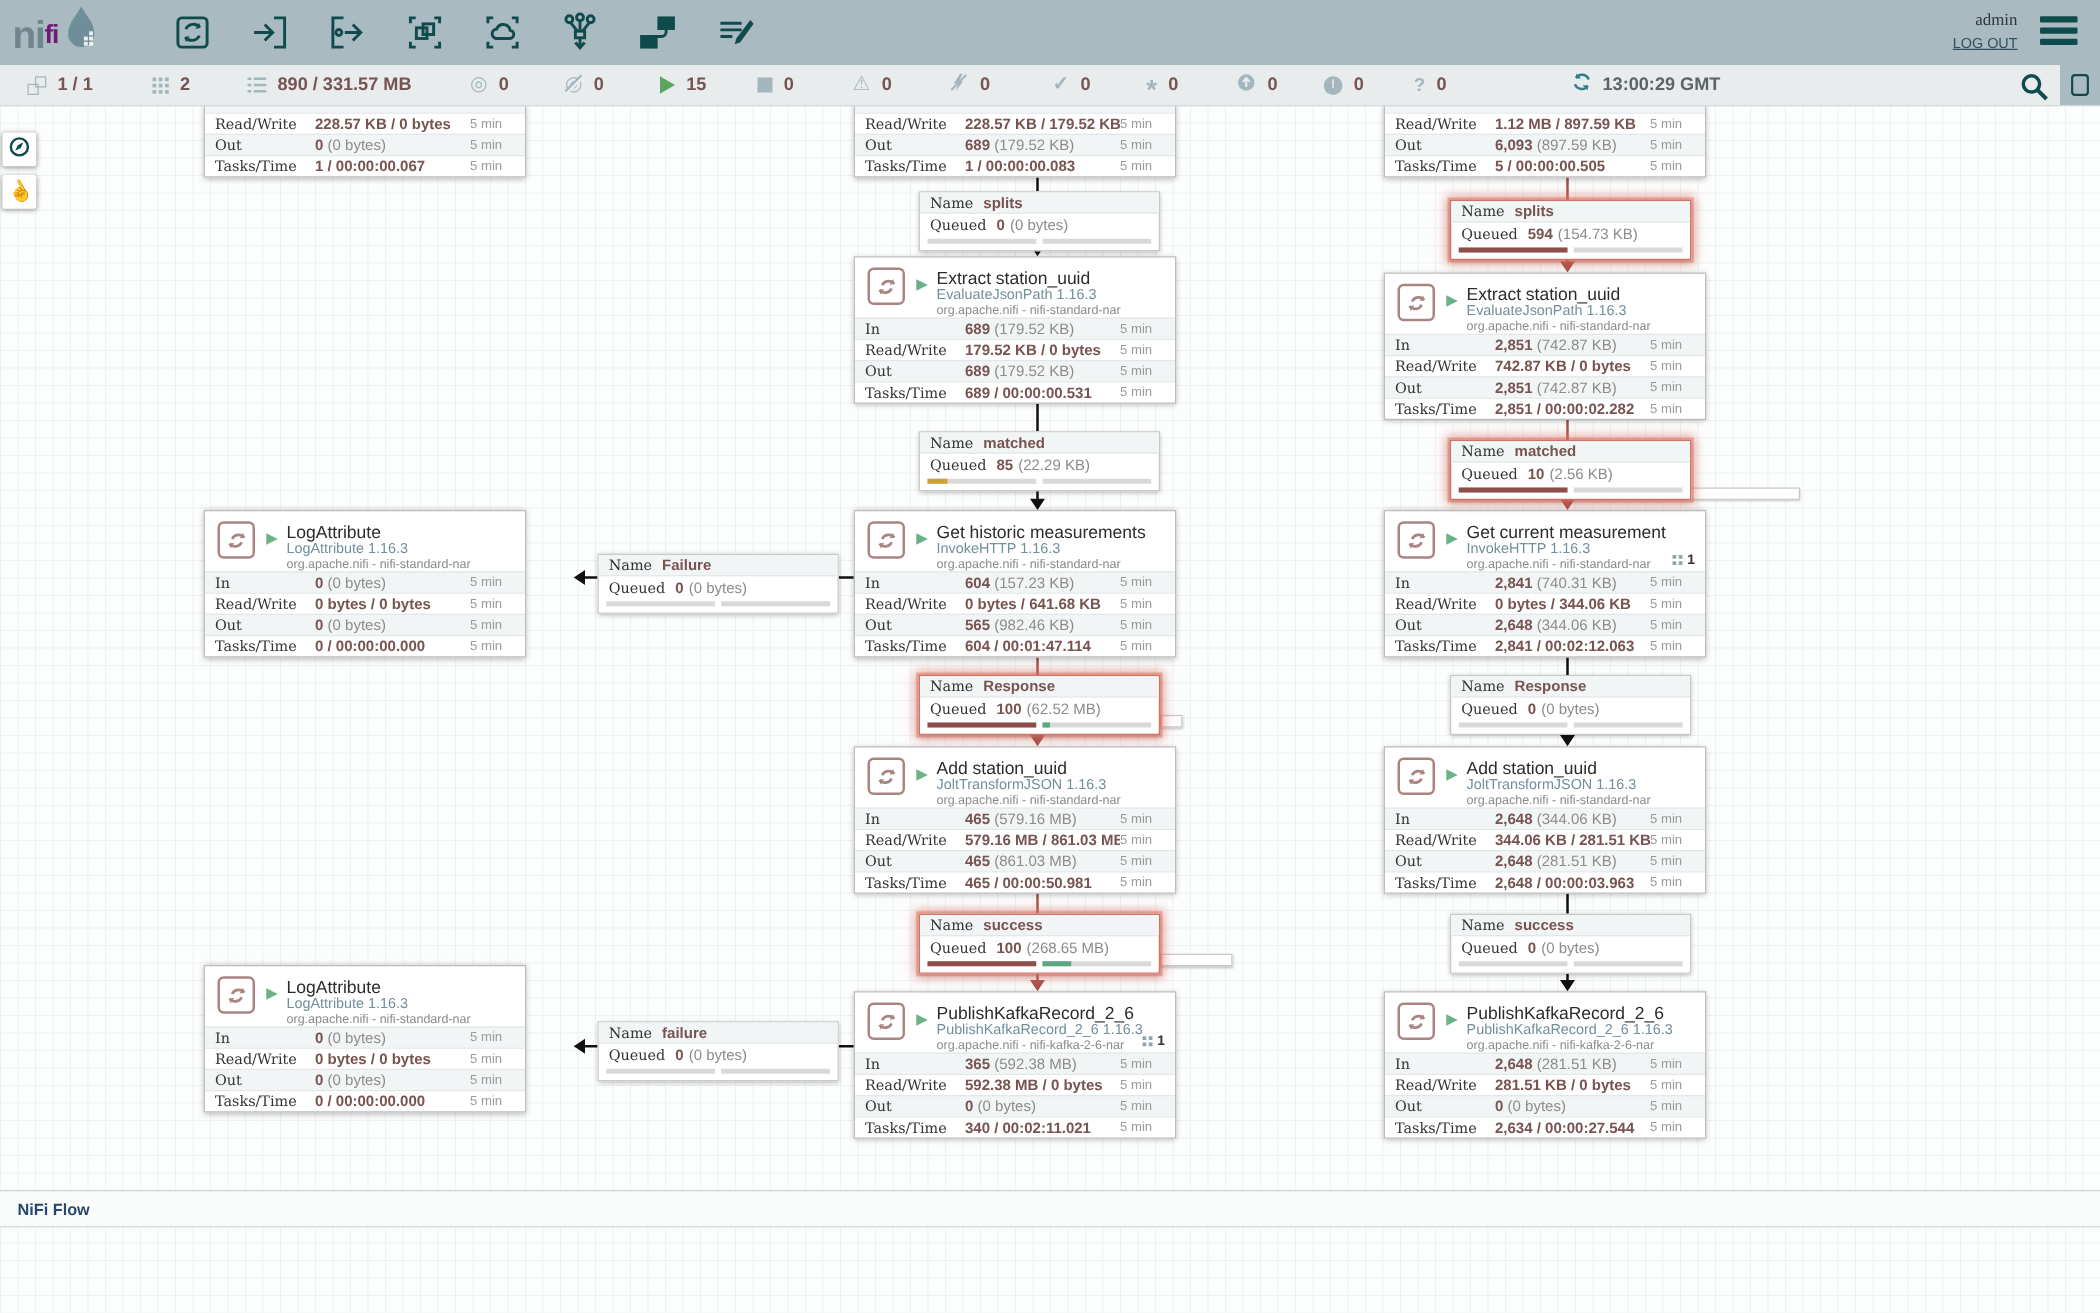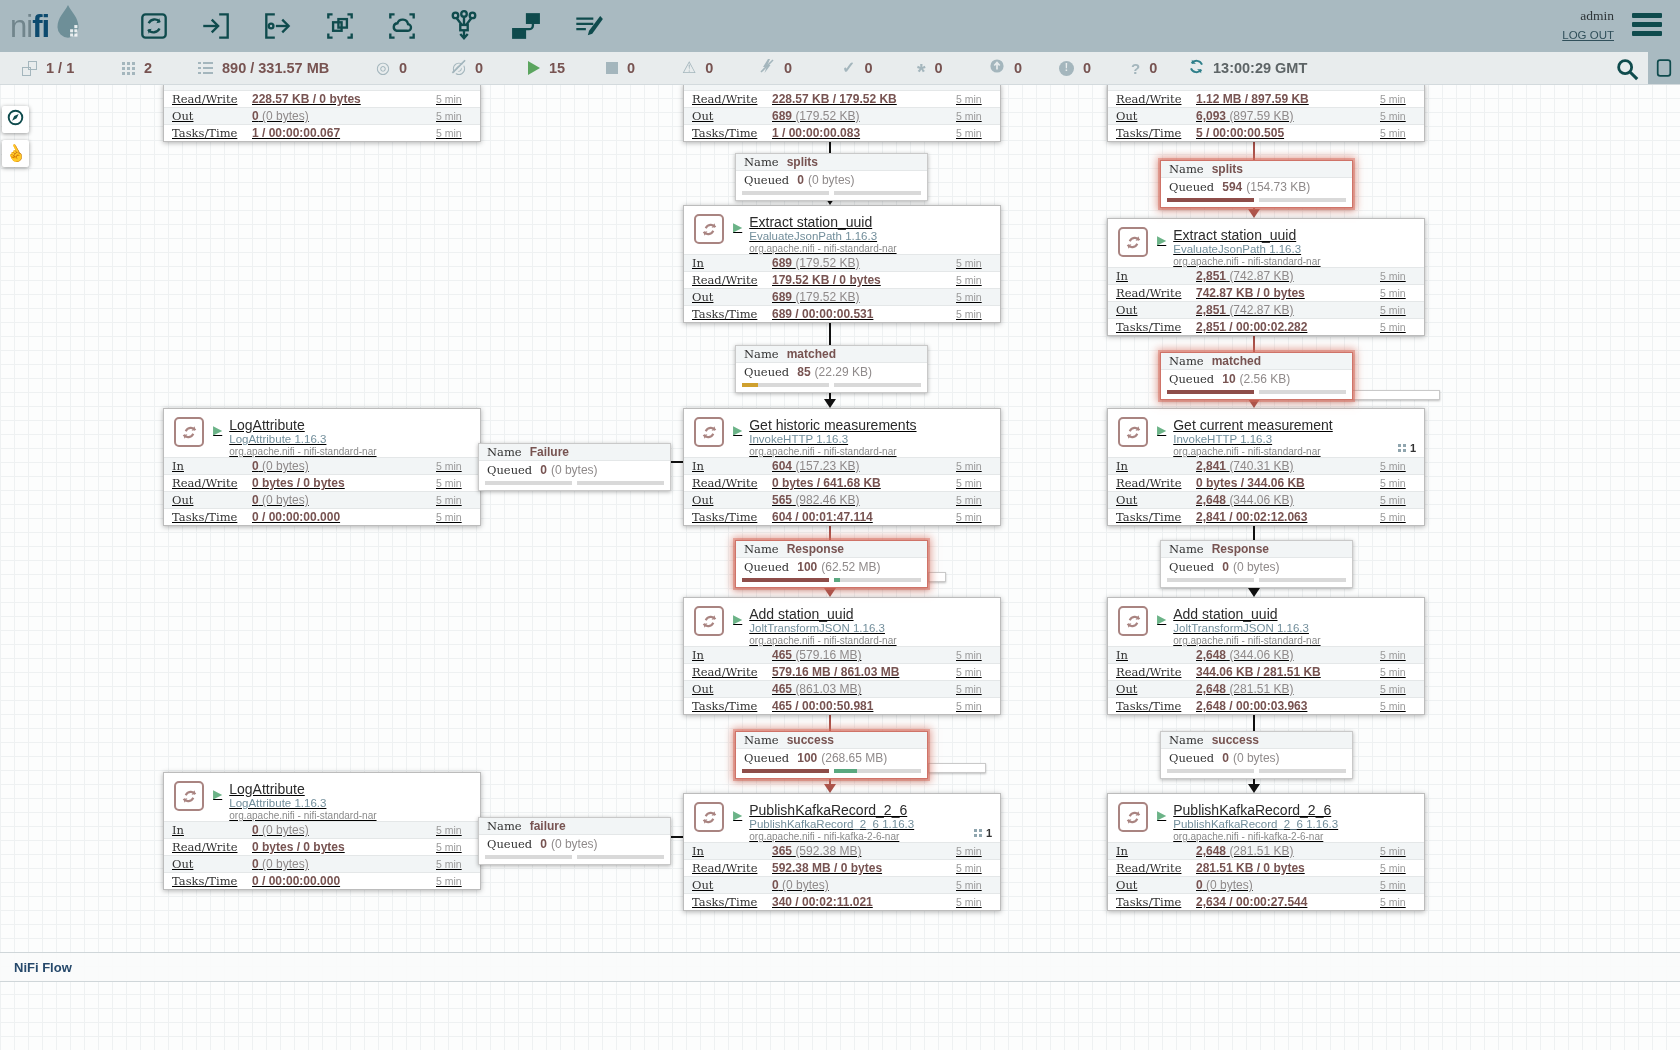--- a/index.html
+++ b/index.html
@@ -3,22 +3,22 @@
 <meta charset="utf-8">
 <style>
   html,body{margin:0;padding:0;}
   body{width:1680px;height:1050px;overflow:hidden;font-family:"Liberation Sans",sans-serif;
        -webkit-font-smoothing:antialiased;background:#fbfcfc;position:relative;}
   .slab{font-family:"DejaVu Serif",serif;}
   
   #hdr{position:absolute;left:0;top:0;width:1680px;height:52px;background:#a9bac1;z-index:30;
        display:flex;align-items:center;}
   #logo{display:flex;align-items:flex-end;margin-left:10px;width:104px;}
-  #logo .ni{font-size:31px;font-weight:normal;color:#71858c;letter-spacing:-1px;line-height:44px;}
-  #logo .fi{font-size:31px;font-weight:bold;color:#0c4a6e;letter-spacing:-1px;line-height:44px;}
+  #logo .ni{font-size:31px;font-weight:bold;color:#71858c;letter-spacing:-1px;line-height:44px;}
+  #logo .fi{font-size:21px;font-weight:bold;color:#701a75;letter-spacing:-1px;line-height:44px;}
   #tools{display:flex;align-items:center;gap:26px;margin-left:22px;}
   .tool{width:36px;height:36px;display:flex;align-items:center;justify-content:center;cursor:grab;}
   .tool svg{stroke:#0f4b4d;fill:none;stroke-width:2.2;}
   #hdr-right{position:absolute;right:66px;top:6px;text-align:right;}
   #user{font-family:Liberation Serif, serif;font-size:13.5px;color:#2e3538;line-height:20px;}
   #logout{font-size:11.5px;color:#31505b;text-decoration:underline;cursor:pointer;line-height:18px;}
   #burger{position:absolute;right:18px;top:13px;width:30px;height:24px;cursor:pointer;}
   #burger i{display:block;height:5px;background:#0f4b4d;border-radius:1px;margin-bottom:4px;}
   
   #sbar{position:absolute;left:0;top:52px;width:1680px;height:32px;background:#e8eced;
@@ -42,37 +42,37 @@
   .ic-slash::after{content:"";position:absolute;left:-1px;top:7px;width:18px;height:1.8px;
      background:#e8eced;box-shadow:0 -1.8px currentColor;transform:rotate(-45deg);}
   .ic-run{width:0;height:0;border-left:12px solid #5ba55f;border-top:7px solid transparent;
      border-bottom:7px solid transparent;}
   .ic-stop{width:12px;height:12px;background:currentColor;}
   .ic-ast{font-size:22px;line-height:10px;position:relative;top:4px;font-weight:bold;}
   .ic-circ{width:15px;height:15px;background:currentColor;border-radius:50%;
      display:flex;align-items:center;justify-content:center;}
   .ic-circ span{color:#e8eced;font-size:10px;font-weight:bold;line-height:10px;}
   .ic-q{font-size:15px;font-weight:bold;}
-  #sb-time{position:absolute;left:1188px;top:0;height:32px;display:flex;align-items:center;}
+  #sb-time{position:absolute;left:1257px;top:0;height:32px;display:flex;align-items:center;}
   #sb-time b{color:#5d6466;font-size:14.5px;margin-left:8px;font-weight:bold;}
   #sb-search{position:absolute;right:40px;top:4px;width:26px;height:26px;cursor:pointer;}
   #sb-tile{position:absolute;right:0;top:0;width:32px;height:32px;background:#a9bac1;cursor:pointer;
      display:flex;align-items:center;justify-content:center;}
   
   #canvas{position:absolute;left:0;top:84px;width:1680px;height:966px;background:#fcfdfd;
      background-image:linear-gradient(#eef1f2 1px,transparent 1px),
                       linear-gradient(90deg,#eef1f2 1px,transparent 1px);
      background-size:14px 14px;}
   .cvbtn{position:absolute;width:27px;height:27px;background:#fff;border-radius:2px;
      box-shadow:0 1px 4px rgba(0,0,0,.4);display:flex;align-items:center;justify-content:center;
      cursor:pointer;z-index:5;}
   .hand{font-size:16px;color:#14313c;transform:rotate(-28deg);display:inline-block;}
   
-  .proc{position:absolute;width:318px;background:#fff;border:1px solid #bcbcbc;
-     box-shadow:0 1px 5px rgba(0,0,0,.3);box-sizing:border-box;z-index:4;text-decoration:underline;}
+  .proc{position:absolute;width:258px;background:#fff;border:1px solid #bcbcbc;
+     box-shadow:0 1px 5px rgba(0,0,0,.3);box-sizing:border-box;z-index:4;}
   .proc-head{height:48px;position:relative;display:flex;align-items:flex-start;padding:8px 8px 0 10px;box-sizing:border-box;}
   .stamp{width:30px;height:30px;border:2px solid #a98481;border-radius:5px;box-sizing:border-box;
      display:flex;align-items:center;justify-content:center;flex:none;}
   .play{color:#6bb387;font-size:12px;margin:7px 7px 0 9px;flex:none;line-height:12px;}
   .phdr{min-width:0;}
   .ptitle{font-size:14px;color:#2b2b2b;line-height:16px;white-space:nowrap;}
   .ptype{font-size:11.5px;color:#728e9b;line-height:13px;white-space:nowrap;}
   .pbundle{font-size:10px;color:#8a8a8a;line-height:12px;white-space:nowrap;}
   .pbadge{position:absolute;right:8px;top:33px;display:flex;align-items:center;gap:4px;}
   .bgrid{width:8px;height:8px;position:relative;color:#8fa5ae;}

